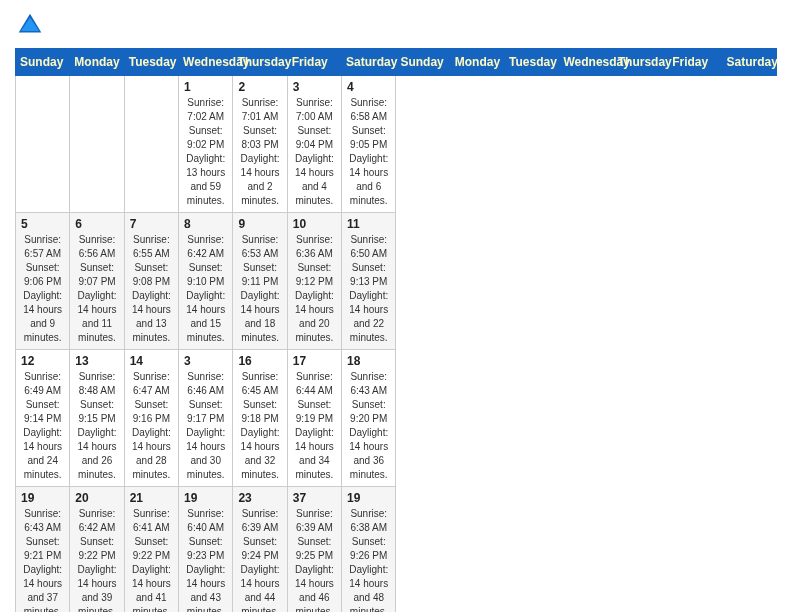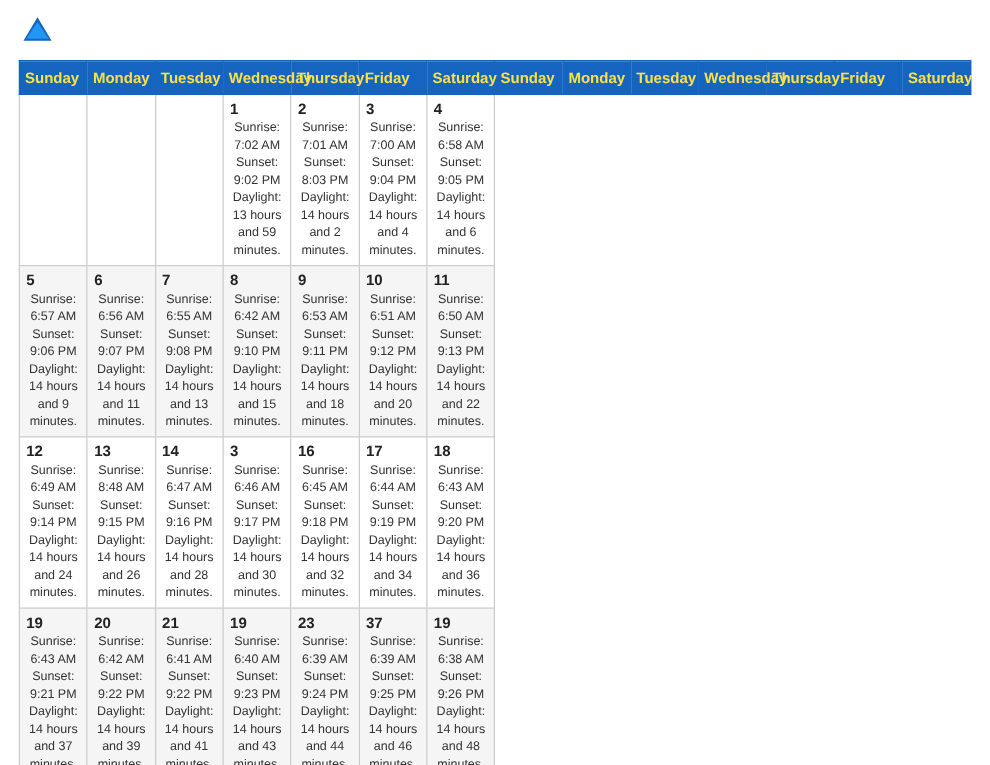--- a/index.html
+++ b/index.html
@@ -44,21 +44,21 @@
       font-size: 14px;
       color: #555;
     }
     table {
       width: 100%;
       border-collapse: collapse;
       table-layout: fixed;
     }
     th {
       background-color: #1565c0;
-      color: #fde047;
+      color: #fef9c3;
       font-size: 12px;
       font-weight: bold;
       padding: 6px 4px;
       text-align: left;
       border: 1px solid #1565c0;
     }
     td {
       border: 1px solid #ccc;
       vertical-align: top;
       padding: 4px 5px;
@@ -190,21 +190,21 @@
         </td>
         <td>
           <span class="day-number">9</span>
           <div class="day-info">Sunrise: 6:53 AM
 Sunset: 9:11 PM
 Daylight: 14 hours
 and 18 minutes.</div>
         </td>
         <td>
           <span class="day-number">10</span>
-          <div class="day-info">Sunrise: 6:51 AM
+          <div class="day-info">Sunrise: 6:36 AM
 Sunset: 9:12 PM
 Daylight: 14 hours
 and 20 minutes.</div>
         </td>
         <td>
           <span class="day-number">11</span>
           <div class="day-info">Sunrise: 6:50 AM
 Sunset: 9:13 PM
 Daylight: 14 hours
 and 22 minutes.</div>

